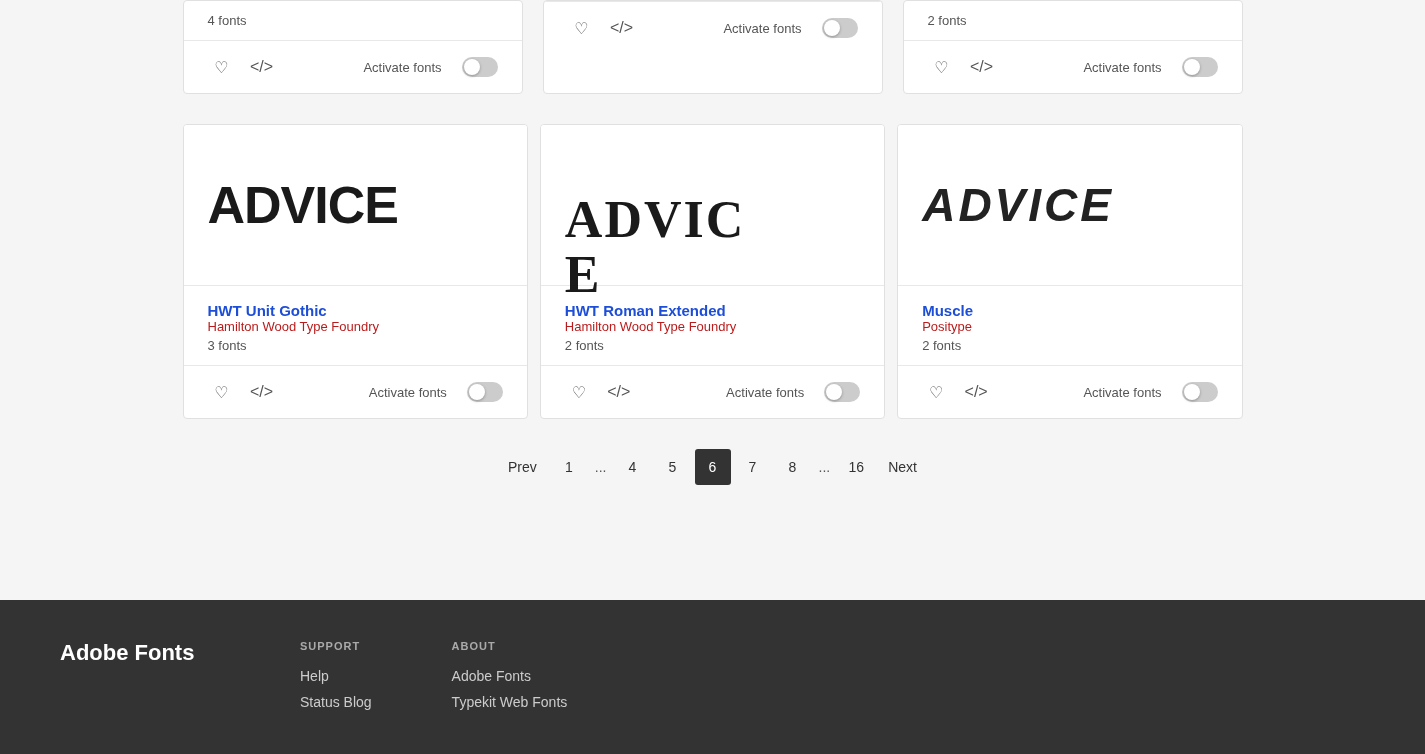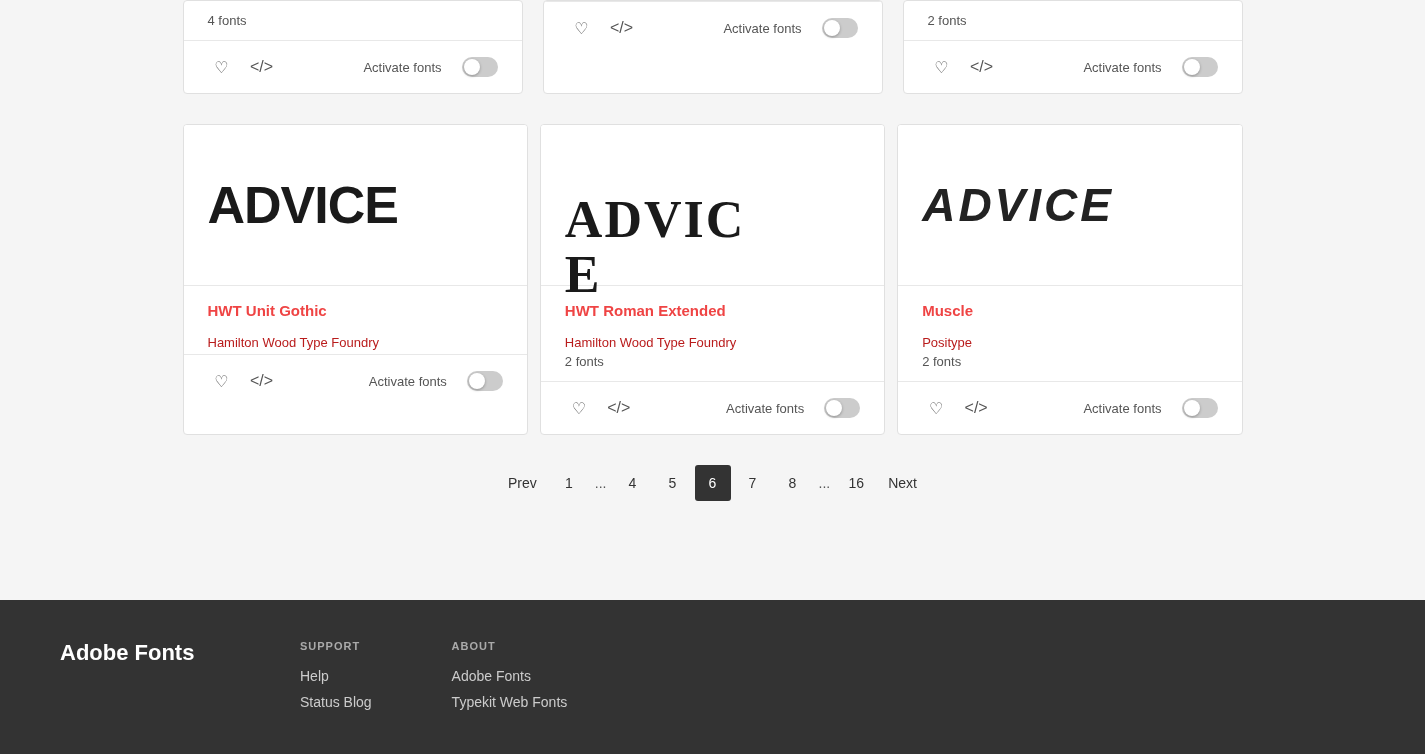--- a/index.html
+++ b/index.html
@@ -57,22 +57,22 @@
     }
 
     .font-info {
       padding: 16px 24px 0 24px;
       border-top: 1px solid #e8e8e8;
     }
 
     .font-name {
       font-size: 15px;
       font-weight: 600;
-      color: #ef4444;
-      margin-bottom: 16px;
+      color: #1d4ed8;
+      margin-bottom: 0;
     }
 
     .font-foundry {
       font-size: 13px;
       color: #b91c1c;
       margin-bottom: 4px;
     }
 
     .font-count {
       font-size: 13px;
@@ -281,20 +281,21 @@
 
   <div class="font-grid" style="margin-top:20px;">
 
     <div class="font-card">
       <div class="font-preview">
         <span class="font-preview-text" style="font-family: 'Impact', 'Arial Black', sans-serif; font-weight:900; letter-spacing:-1px;">ADVICE</span>
       </div>
       <div class="font-info">
         <div class="font-name">HWT Unit Gothic</div>
         <div class="font-foundry">Hamilton Wood Type Foundry</div>
+        <div class="font-count">3 fonts</div>
       </div>
       <div class="font-actions">
         <div class="action-icon">♡</div>
         <div class="action-icon">&lt;/&gt;</div>
         <span class="activate-label">Activate fonts</span>
         <div class="toggle"></div>
       </div>
     </div>
 
     <div class="font-card">

